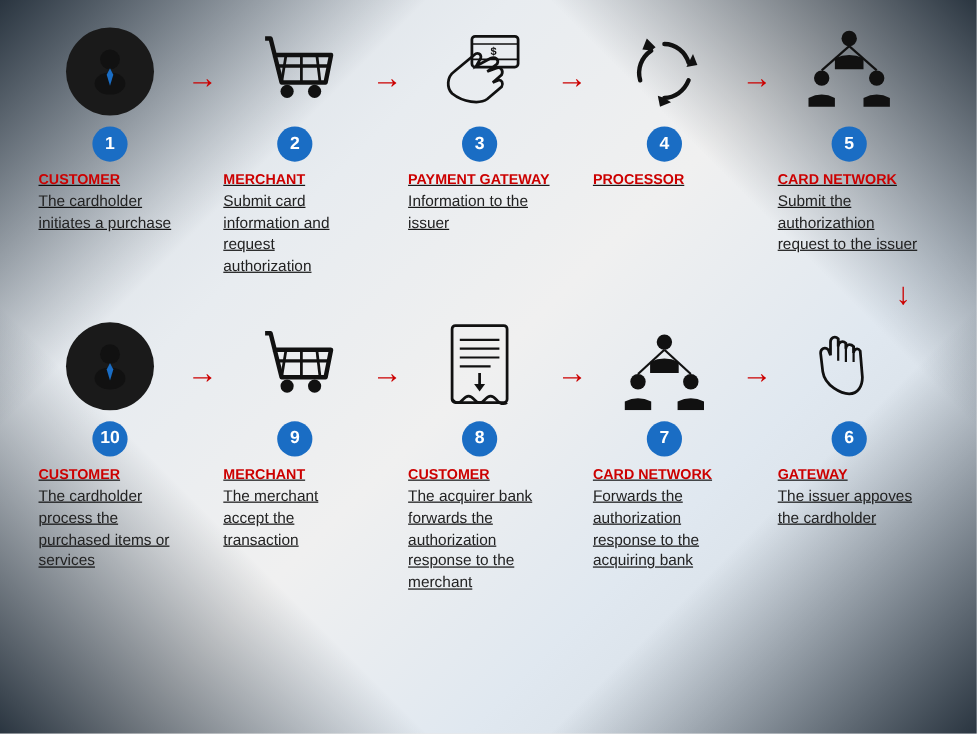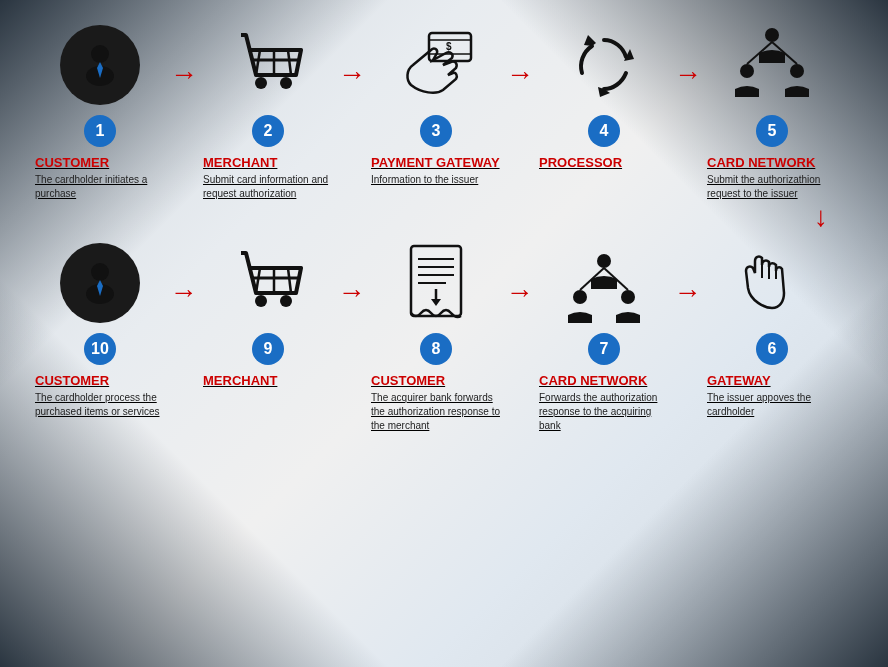--- a/index.html
+++ b/index.html
@@ -89,21 +89,21 @@
 
     .step-label .title {
       color: #cc0000;
       font-weight: bold;
       font-size: 13px;
       margin-bottom: 3px;
     }
 
     .step-label .desc {
       color: #222;
-      font-size: 10px;
+      font-size: 14px;
       line-height: 1.4;
     }
 
     .arrow {
       color: #cc0000;
       font-size: 28px;
       margin-top: 35px;
       display: flex;
       align-items: center;
       flex-shrink: 0;
@@ -334,20 +334,21 @@
           <line x1="34" y1="25" x2="30" y2="50" stroke="#111" stroke-width="2.5"></line>
           <line x1="48" y1="25" x2="48" y2="50" stroke="#111" stroke-width="2.5"></line>
           <line x1="62" y1="25" x2="65" y2="50" stroke="#111" stroke-width="2.5"></line>
           <circle cx="35" cy="58" r="6" fill="#111"></circle>
           <circle cx="60" cy="58" r="6" fill="#111"></circle>
         </svg>
       </div>
       <div class="step-number">9</div>
       <div class="step-label">
         <div class="title">MERCHANT</div>
+        <div class="desc">The merchant accept the transaction</div>
       </div>
     </div>
 
     <div class="arrow" style="margin-top:35px;">←</div>
 
     <div class="step">
       <div class="icon-container">
         <div class="bg-dark-circle">
           <svg width="50" height="50" viewBox="0 0 50 50" fill="white">
             <circle cx="25" cy="14" r="9"></circle>

